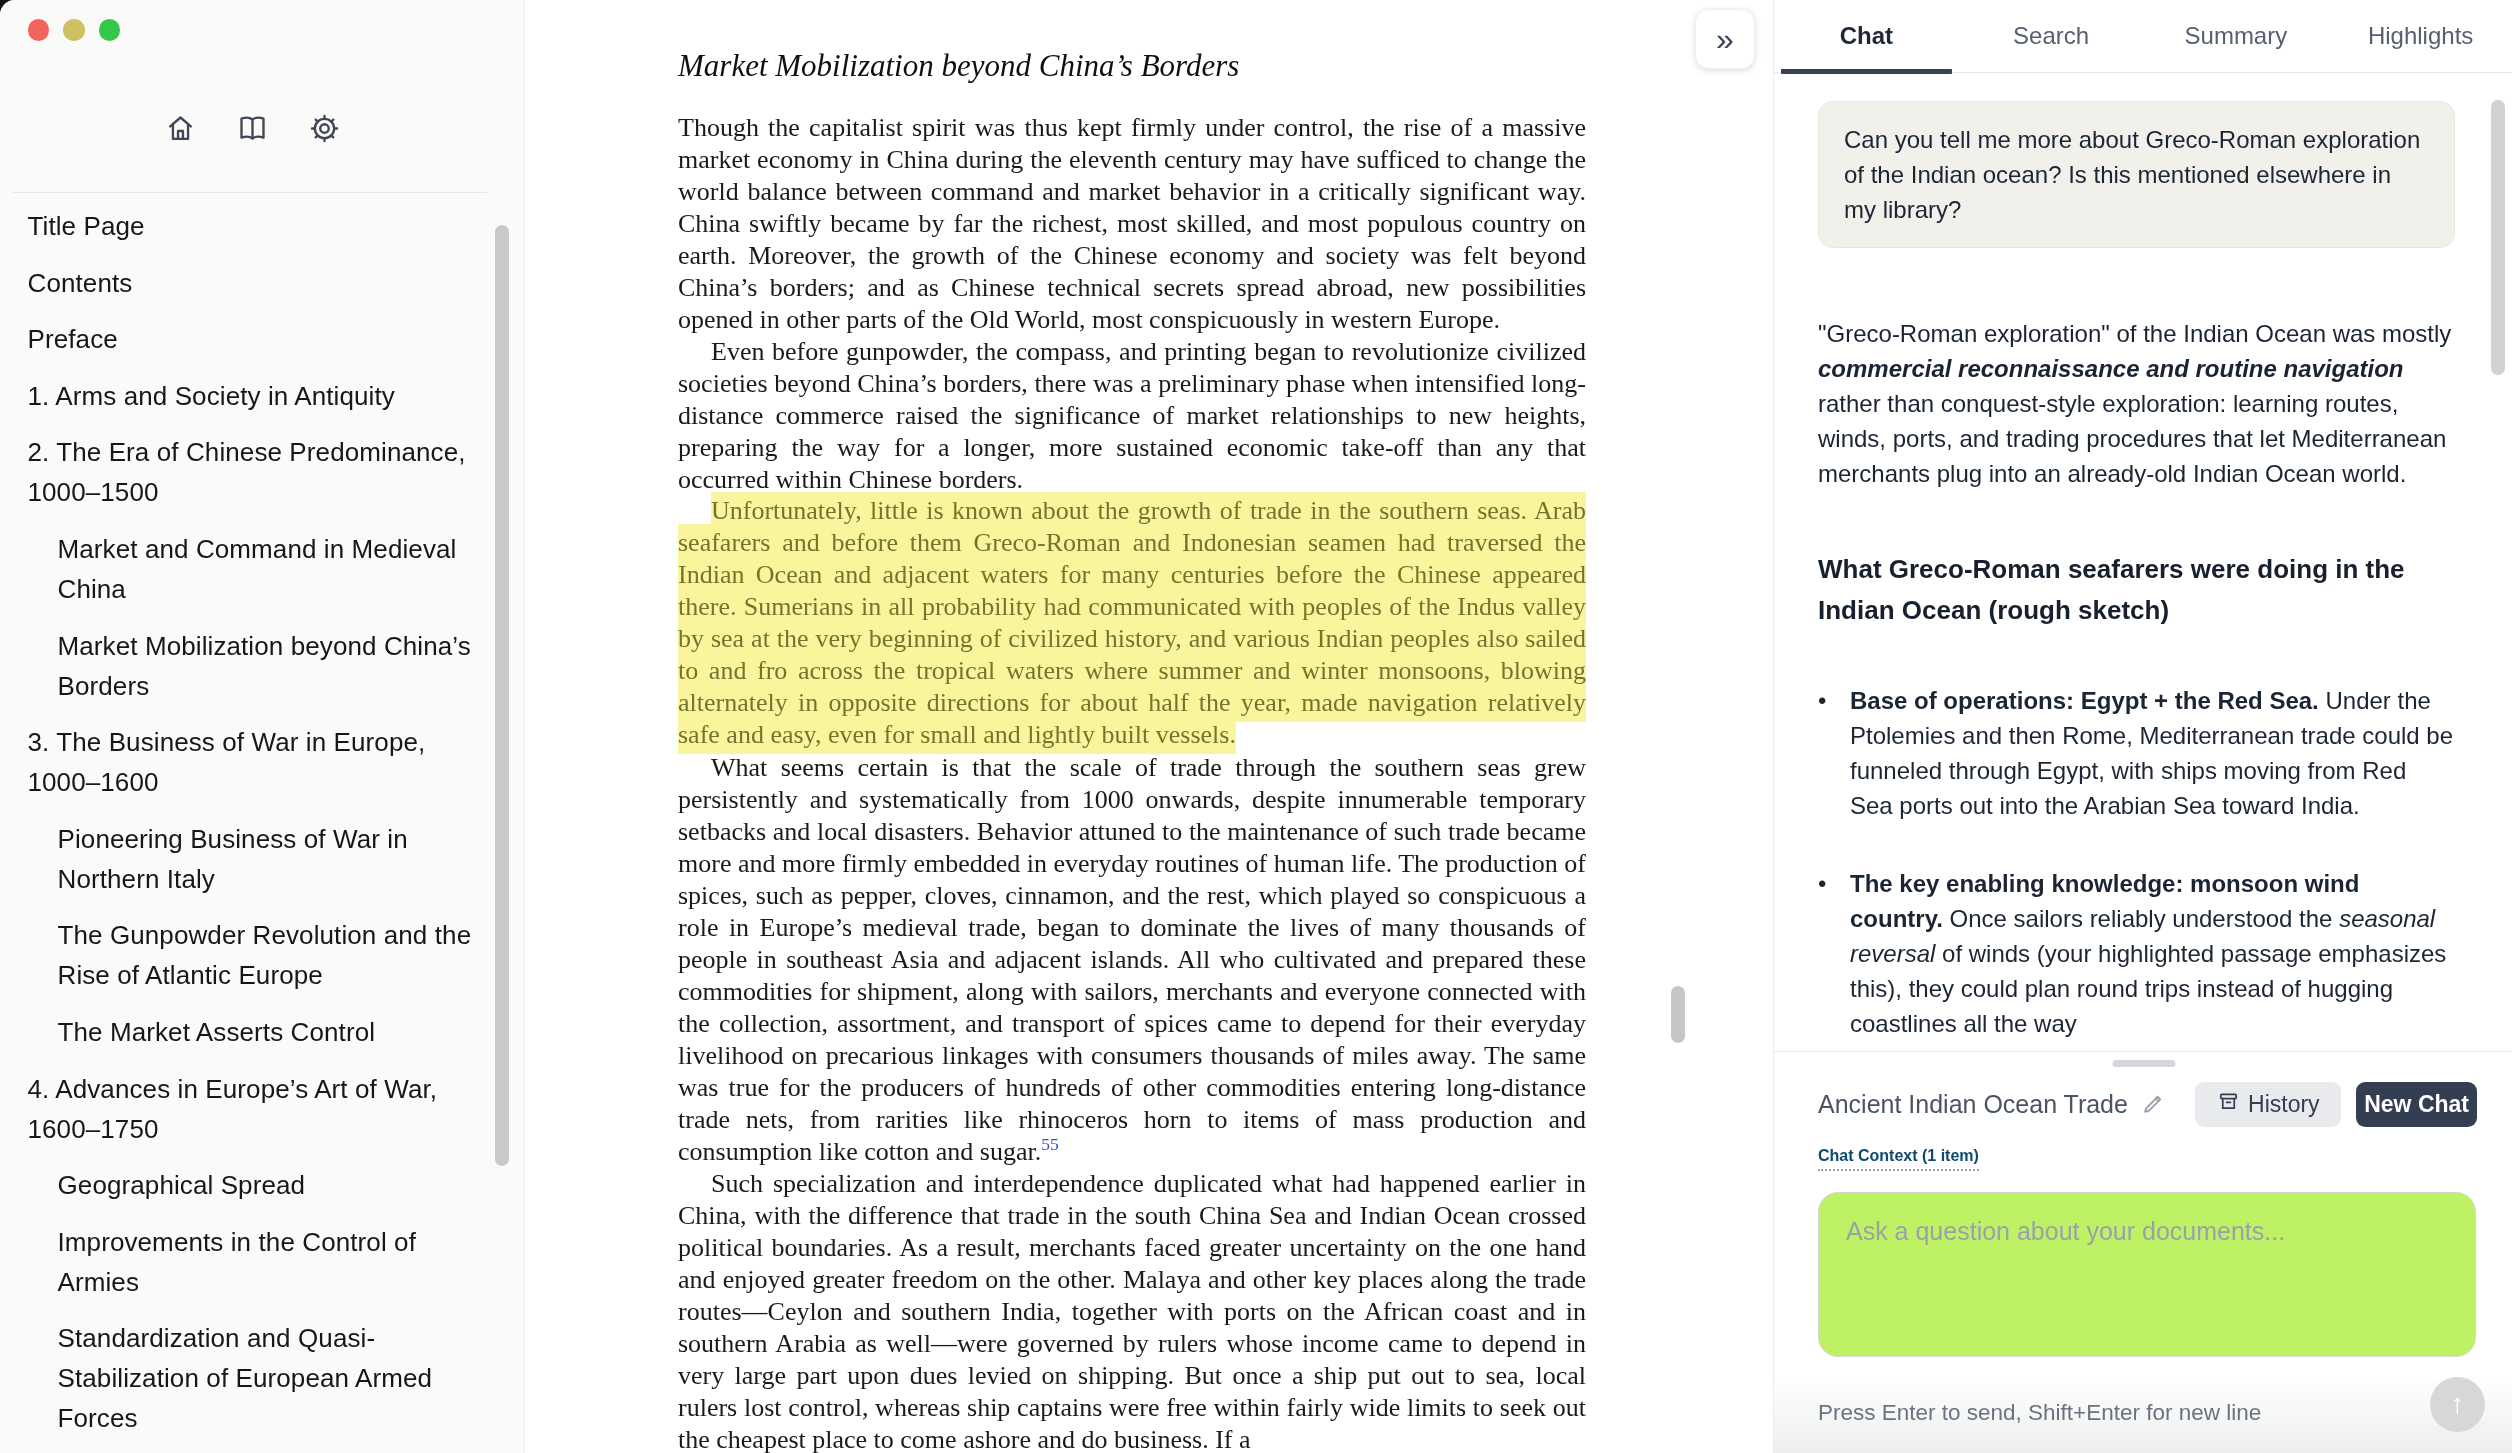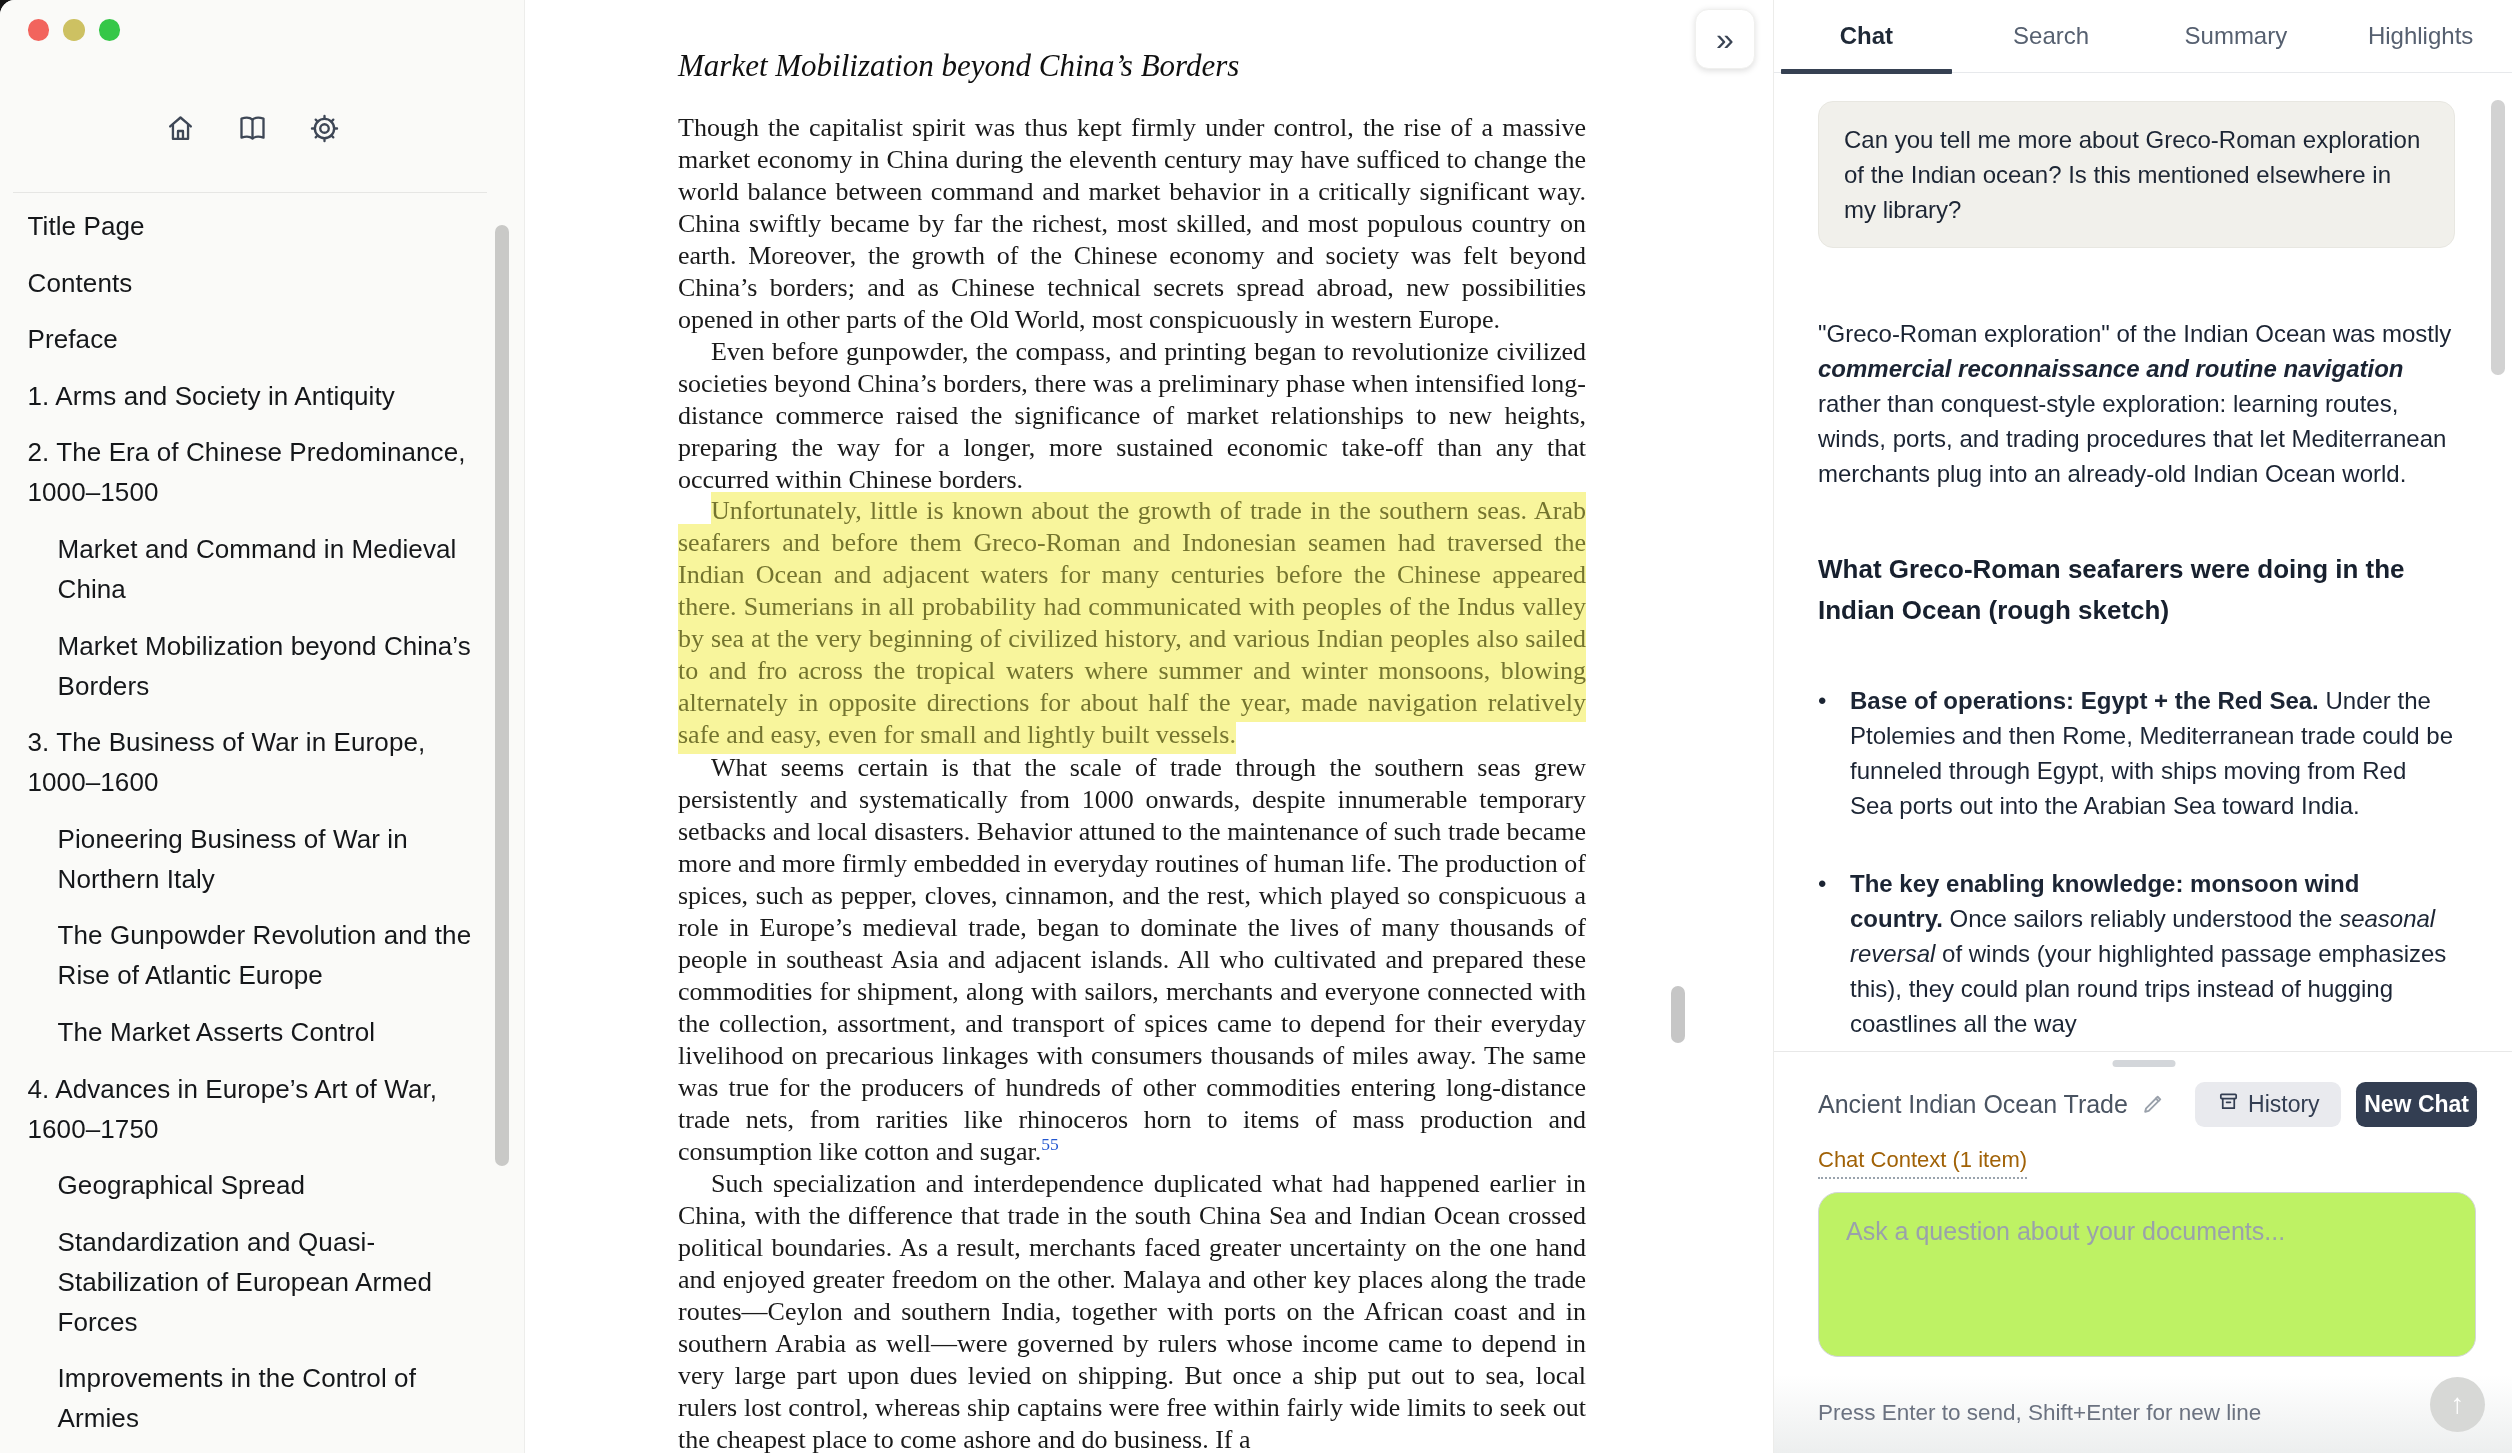--- a/index.html
+++ b/index.html
@@ -122,21 +122,21 @@
   .btn-history{
     margin-left:auto;height:45px;padding:0 21.6px;border-radius:9.2px;background:#e9eaee;
     display:flex;align-items:center;gap:8px;font-size:23px;color:#333e52;cursor:pointer;border:none;
   }
   .btn-history svg{width:23px;height:23px;stroke:#333e52;stroke-width:1.8;fill:none;stroke-linecap:round;stroke-linejoin:round;}
   .btn-newchat{
     margin-left:15px;height:45px;padding:0 8px;border-radius:9.2px;background:#333e52;
     display:flex;align-items:center;font-size:23px;color:#ffffff;font-weight:600;cursor:pointer;border:none;
   }
   .context-label{
-    position:absolute;top:95px;left:44px;font-size:22px;font-weight:400;color:#a16207;
+    position:absolute;top:95px;left:44px;font-size:16px;font-weight:700;color:#0c4a6e;
     border-bottom:2.5px dotted #9aa3ad;padding-bottom:4.2px;cursor:pointer;
   }
   .composer{
     position:absolute;top:140px;left:44px;width:658px;height:165px;box-sizing:border-box;
     border:1.7px solid #d2d5d9;border-radius:20px;padding:21.6px 27px;
     font-family:"Liberation Sans",sans-serif;font-size:25px;line-height:33px;color:#1c2534;
     resize:none;outline:none;background:#bef264;
   }
   .composer::placeholder{color:#9aa1ab;}
   .sheet-foot{
@@ -200,22 +200,22 @@
       <div class="toc-item lvl0">1. Arms and Society in Antiquity</div>
       <div class="toc-item lvl0">2. The Era of Chinese Predominance, 1000–1500</div>
       <div class="toc-item lvl1">Market and Command in Medieval China</div>
       <div class="toc-item lvl1">Market Mobilization beyond China’s Borders</div>
       <div class="toc-item lvl0">3. The Business of War in Europe, 1000–1600</div>
       <div class="toc-item lvl1">Pioneering Business of War in Northern Italy</div>
       <div class="toc-item lvl1">The Gunpowder Revolution and the Rise of Atlantic Europe</div>
       <div class="toc-item lvl1">The Market Asserts Control</div>
       <div class="toc-item lvl0">4. Advances in Europe’s Art of War, 1600–1750</div>
       <div class="toc-item lvl1">Geographical Spread</div>
+      <div class="toc-item lvl1">Improvements in the Control of Armies</div>
       <div class="toc-item lvl1">Standardization and Quasi-Stabilization of European Armed Forces</div>
-      <div class="toc-item lvl1">Improvements in the Control of Armies</div>
       <div class="toc-item lvl0">5. Strains on Europe’s Bureaucratization of Violence</div>
     </nav>
     <div class="side-scroll"></div>
   </div>
 
   <div class="reader">
     <div class="reader-inner">
       <h2 class="book-title">Market Mobilization beyond China’s Borders</h2>
       <p>Though the capitalist spirit was thus kept firmly under control, the rise of a massive market economy in China during the eleventh century may have sufficed to change the world balance between command and market behavior in a critically significant way. China swiftly became by far the richest, most skilled, and most populous country on earth. Moreover, the growth of the Chinese economy and society was felt beyond China’s borders; and as Chinese technical secrets spread abroad, new possibilities opened in other parts of the Old World, most conspicuously in western Europe.</p>
       <p class="indent">Even before gunpowder, the compass, and printing began to revolutionize civilized societies beyond China’s borders, there was a preliminary phase when intensified long-distance commerce raised the significance of market relationships to new heights, preparing the way for a longer, more sustained economic take-off than any that occurred within Chinese borders.</p>

